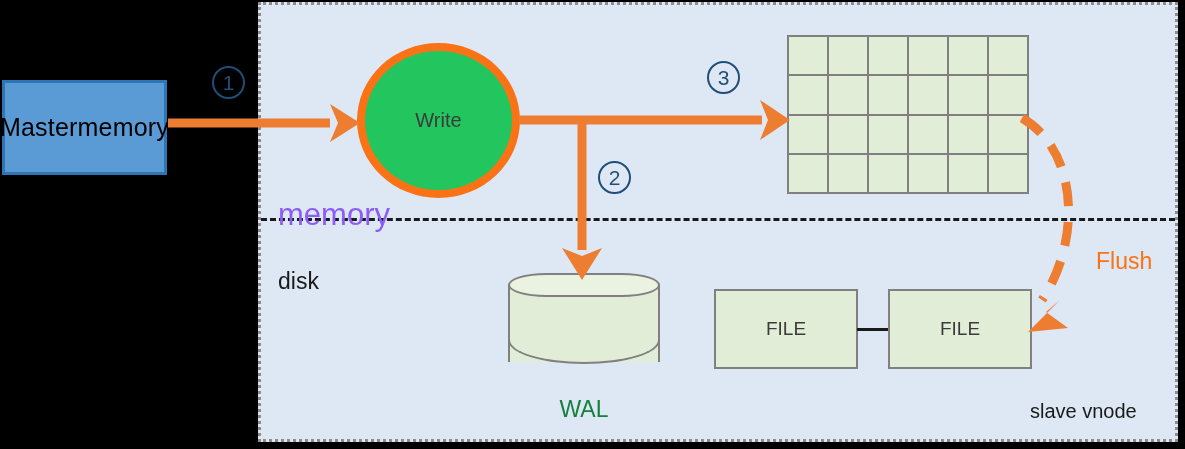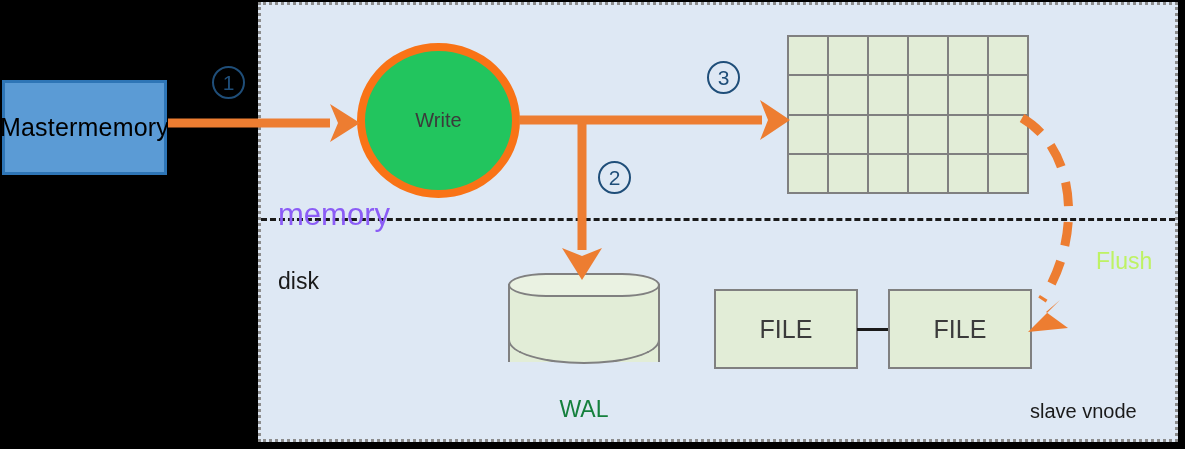--- a/index.html
+++ b/index.html
@@ -140,21 +140,21 @@
     position: absolute;
     top: 289px;
     width: 144px;
     height: 80px;
     background: #e2edd7;
     border: 2px solid #808080;
     box-sizing: border-box;
     display: flex;
     align-items: center;
     justify-content: center;
-    font-size: 25px;
+    font-size: 19px;
     color: #3b3b3b;
   }
   #file-box-1 { left: 714px; }
   #file-box-2 { left: 888px; }
   #file-connector {
     position: absolute;
     left: 857px;
     top: 328px;
     width: 32px;
     height: 3px;
@@ -190,21 +190,21 @@
     left: 1030px;
     top: 400px;
     font-size: 20px;
     color: #1a1a1a;
   }
   #flush-label {
     position: absolute;
     left: 1096px;
     top: 248px;
     font-size: 23px;
-    color: #bef264;
+    color: #f97316;
   }
 
   
   .arrow-svg {
     position: absolute;
     left: 0;
     top: 0;
     width: 1185px;
     height: 449px;
     pointer-events: none;

